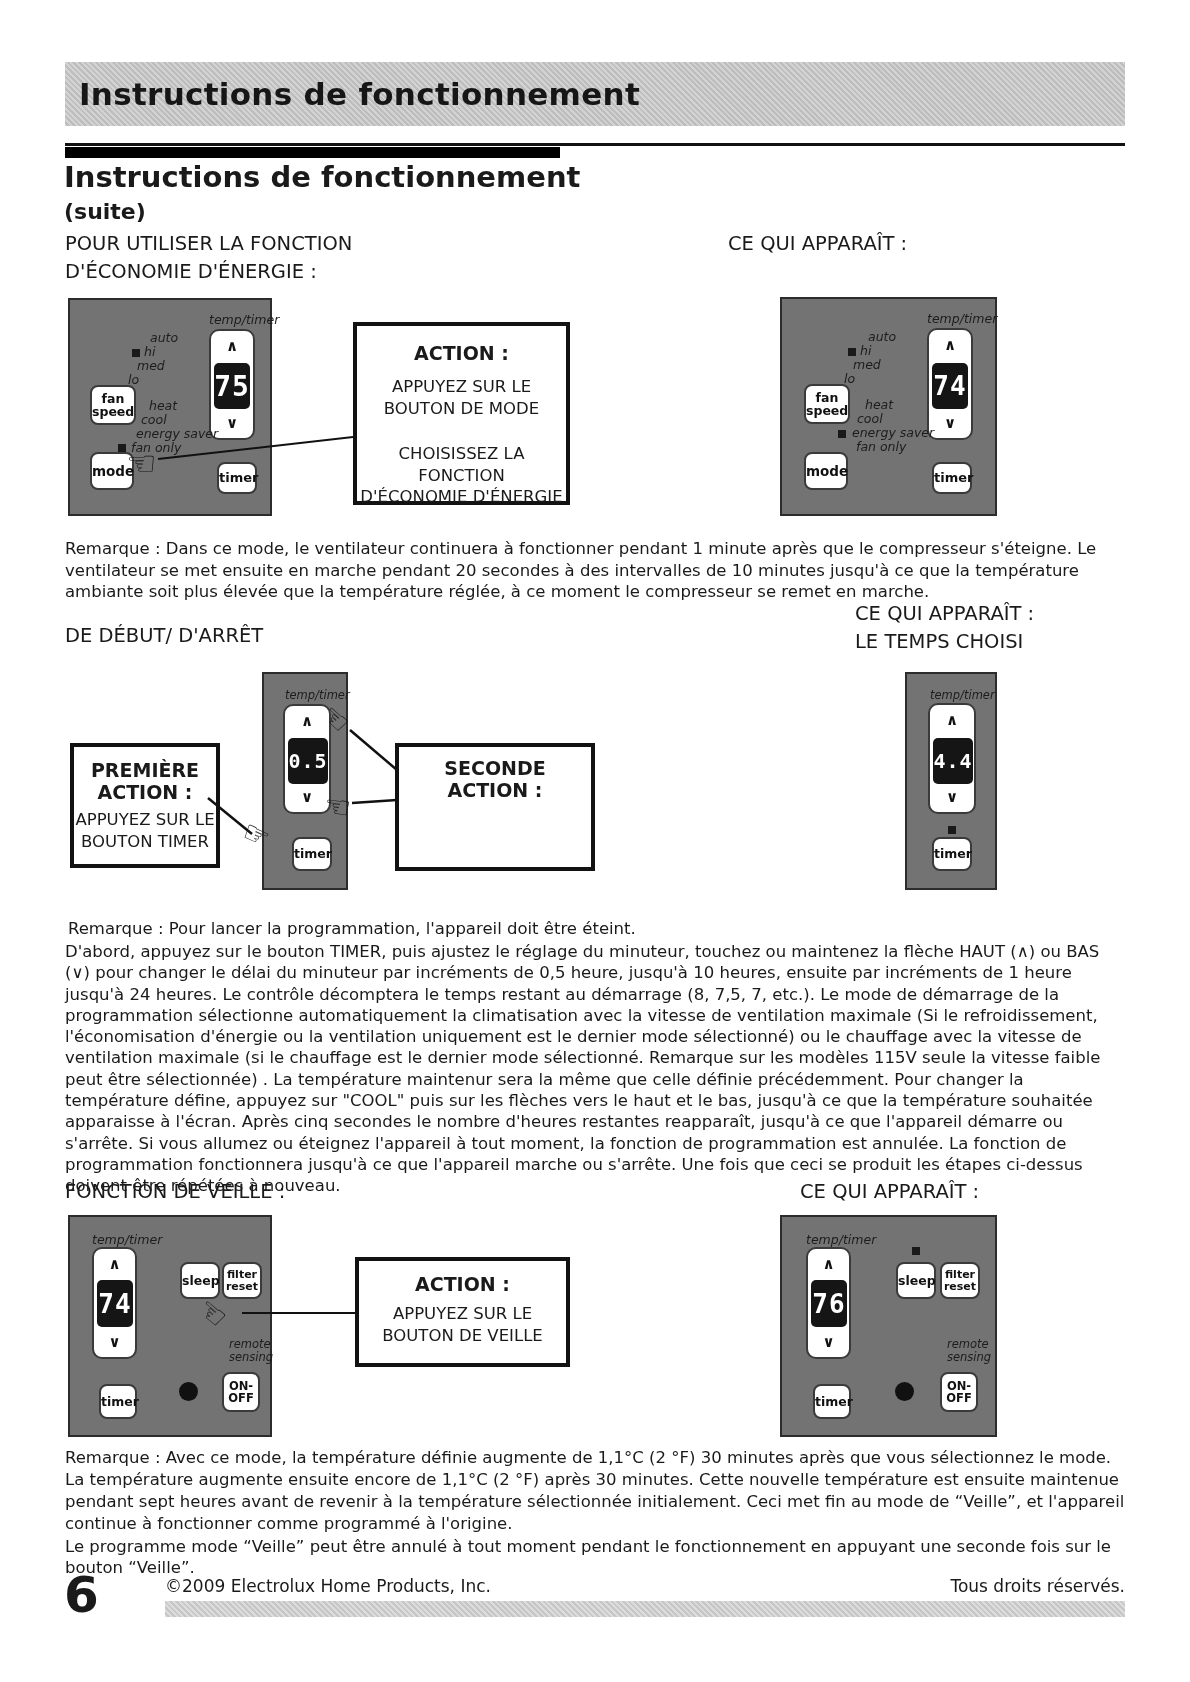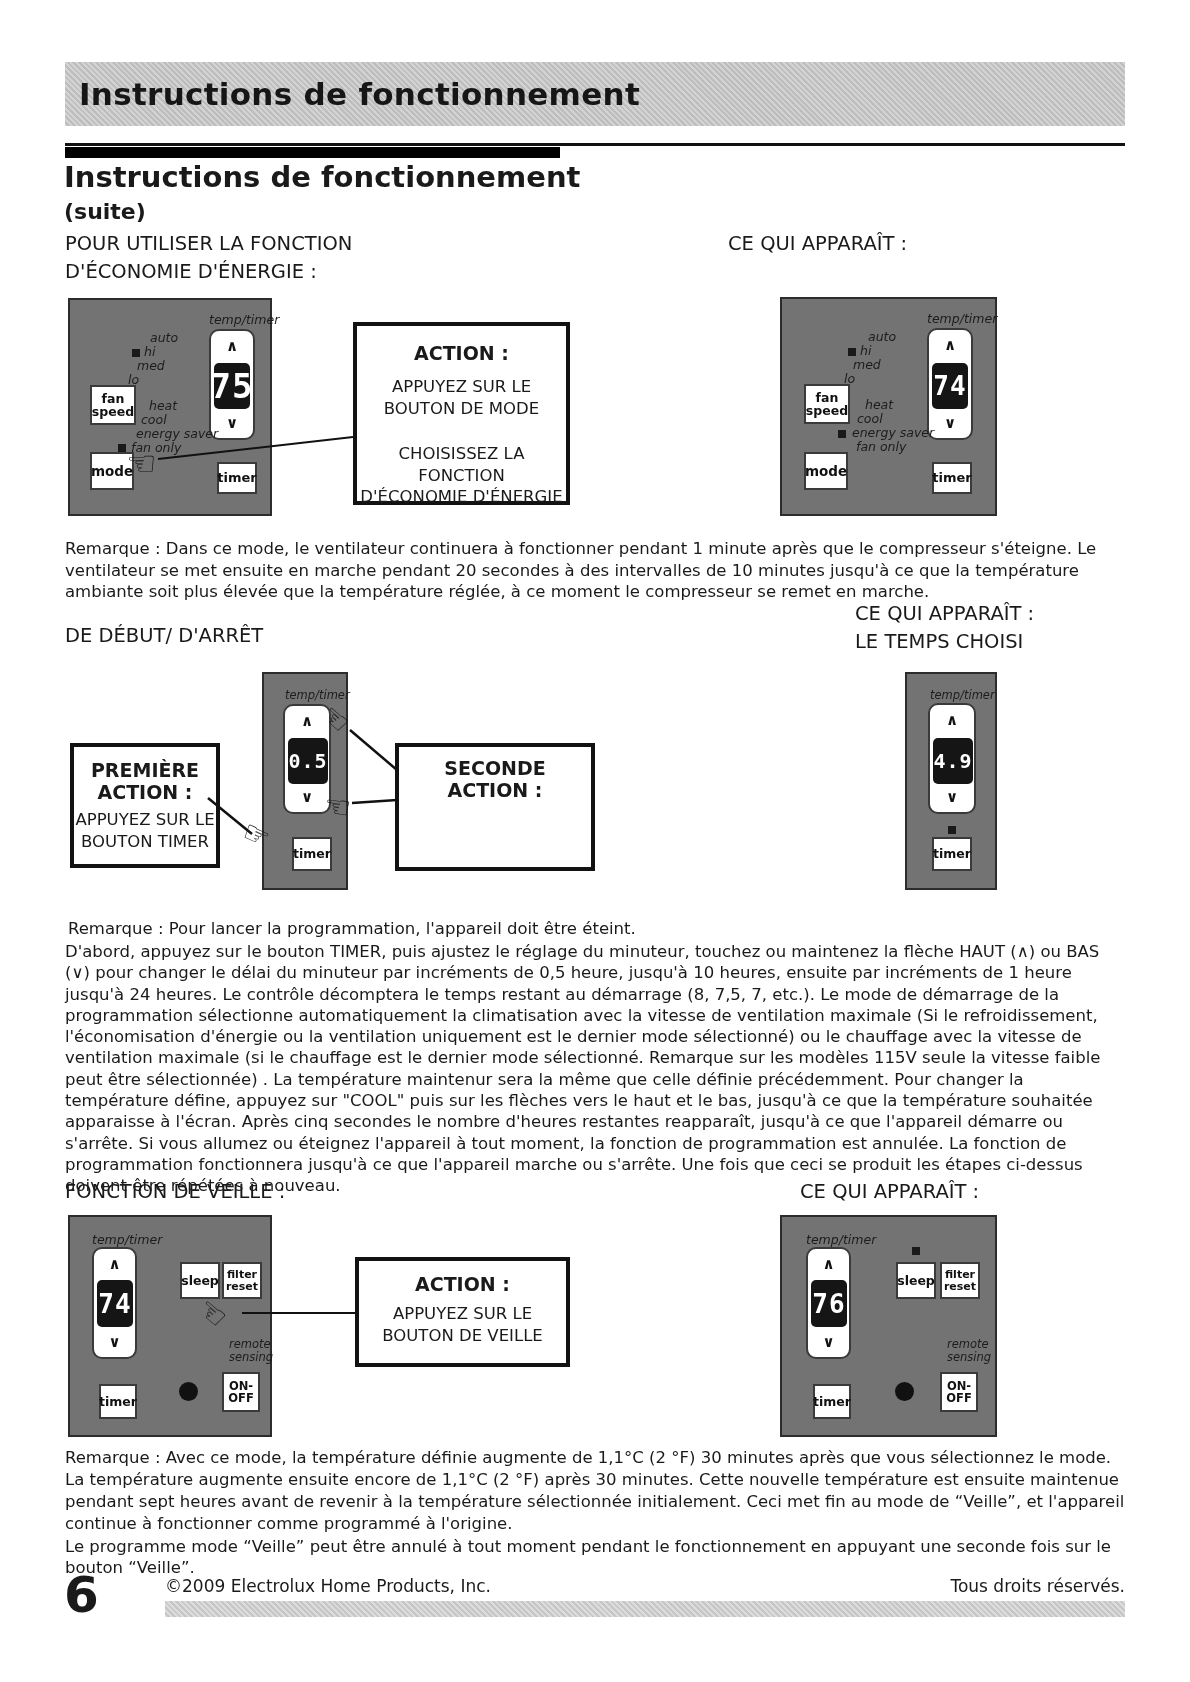--- a/index.html
+++ b/index.html
@@ -26,23 +26,23 @@
   .action-title { font-weight:bold; font-size:19px; line-height:22px; }
   .action-text { font-size:16.5px; line-height:21.5px; }
 
   .rocker { position:absolute; border:2px solid #3a3a3a; border-radius:10px; background:#fff; }
   .rk-up, .rk-dn { position:absolute; width:100%; text-align:center; font-weight:bold; font-size:15px; color:#111; }
   .rk-up { top:6px; } .rk-dn { bottom:6px; }
   .disp { position:absolute; background:#151515; border-radius:5px; color:#fff;
     font-family:"DejaVu Sans Mono", monospace; font-weight:bold;
     display:flex; align-items:center; justify-content:center; letter-spacing:1px; }
 
-  .btn { position:absolute; border:2px solid #3a3a3a; border-radius:0; background:#fff;
+  .btn { position:absolute; border:2px solid #3a3a3a; border-radius:8px; background:#fff;
     font-weight:bold; color:#111; display:flex; flex-direction:column;
-    align-items:center; justify-content:center; line-height:1.08; text-align:center; }
+    justify-content:center; line-height:1.08; text-align:center; }
 
   .lbl-it { position:absolute; font-style:italic; font-size:12.5px; color:#1d1d1d; white-space:nowrap; line-height:1.15; }
   .sq { position:absolute; width:8px; height:8px; background:#1a1a1a; }
   .hand { position:absolute; line-height:1; color:#111; }
   .dot { position:absolute; border-radius:50%; background:#111; }
   .wires { position:absolute; left:0; top:0; pointer-events:none; }
 
   .footer-num { position:absolute; left:64px; top:1566px; font-size:50px; font-weight:bold; }
   .footer-copy { position:absolute; left:165px; top:1576px; font-size:17px; }
   .footer-rights { position:absolute; right:65px; top:1576px; font-size:17px; }
@@ -63,21 +63,21 @@
   <div class="abs doc-sub">(suite)</div>
 
   <div class="h2" style="left:65px; top:232px;">POUR UTILISER LA FONCTION</div>
   <div class="h2" style="left:65px; top:260px;">D'ÉCONOMIE D'ÉNERGIE :</div>
   <div class="h2" style="left:728px; top:232px;">CE QUI APPARAÎT :</div>
 
   <div class="panel" style="left:68px; top:298px; width:204px; height:218px;">
     <div class="lbl-it" style="left:139px; top:13px;">temp/timer</div>
     <div class="rocker" style="left:139px; top:29px; width:46px; height:111px;">
       <div class="rk-up">∧</div>
-      <div class="disp" style="left:3px; top:32px; width:36px; height:46px; font-size:34px;">75</div>
+      <div class="disp" style="left:3px; top:32px; width:36px; height:46px; font-size:28px;">75</div>
       <div class="rk-dn">∨</div>
     </div>
     <div class="lbl-it" style="left:80px; top:31px;">auto</div>
     <div class="sq" style="left:62px; top:49px;"></div>
     <div class="lbl-it" style="left:74px; top:45px;">hi</div>
     <div class="lbl-it" style="left:67px; top:59px;">med</div>
     <div class="lbl-it" style="left:58px; top:73px;">lo</div>
     <div class="btn" style="left:20px; top:85px; width:46px; height:40px; font-size:12.5px;">
       <span>fan</span>
       <span>speed</span>
@@ -169,21 +169,21 @@
 
   <div class="actionbox" style="left:395px; top:743px; width:200px; height:128px; padding-top:10px;">
     <div class="action-title">SECONDE</div>
     <div class="action-title">ACTION :</div>
   </div>
 
   <div class="panel" style="left:905px; top:672px; width:92px; height:218px;">
     <div class="lbl-it" style="left:23px; top:15px; font-size:11.5px;">temp/timer</div>
     <div class="rocker" style="left:21px; top:29px; width:48px; height:111px;">
       <div class="rk-up">∧</div>
-      <div class="disp" style="left:3px; top:33px; width:40px; height:46px; font-size:20px;">4.9</div>
+      <div class="disp" style="left:3px; top:33px; width:40px; height:46px; font-size:20px;">4.4</div>
       <div class="rk-dn">∨</div>
     </div>
     <div class="sq" style="left:41px; top:152px;"></div>
     <div class="btn" style="left:25px; top:163px; width:40px; height:34px; font-size:12.5px;">
       <span>timer</span>
     </div>
   </div>
 
   <div class="para" style="left:68px; top:918px; line-height:22px;">Remarque : Pour lancer la programmation, l'appareil doit être éteint.</div>
   <div class="para" style="left:65px; top:941px; line-height:21.3px;">D'abord, appuyez sur le bouton TIMER, puis ajustez le réglage du minuteur, touchez ou maintenez la flèche HAUT (∧) ou BAS (∨) pour changer le délai du minuteur par incréments de 0,5 heure, jusqu'à 10 heures, ensuite par incréments de 1 heure jusqu'à 24 heures. Le contrôle décomptera le temps restant au démarrage (8, 7,5, 7, etc.). Le mode de démarrage de la programmation sélectionne automatiquement la climatisation avec la vitesse de ventilation maximale (Si le refroidissement, l'économisation d'énergie ou la ventilation uniquement est le dernier mode sélectionné) ou le chauffage avec la vitesse de ventilation maximale (si le chauffage est le dernier mode sélectionné. Remarque  sur les modèles 115V seule la vitesse faible peut être sélectionnée) . La température maintenur sera la même que celle définie précédemment. Pour changer la température défine, appuyez sur "COOL" puis sur les flèches vers le haut et le bas, jusqu'à ce que la température souhaitée apparaisse à l'écran. Après cinq secondes le nombre d'heures restantes reapparaît, jusqu'à ce que l'appareil démarre ou s'arrête. Si vous allumez ou éteignez l'appareil à tout moment, la fonction de programmation est annulée. La fonction de programmation fonctionnera jusqu'à ce que l'appareil marche ou s'arrête. Une fois que ceci se produit les étapes ci-dessus doivent être répétées à nouveau.</div>

